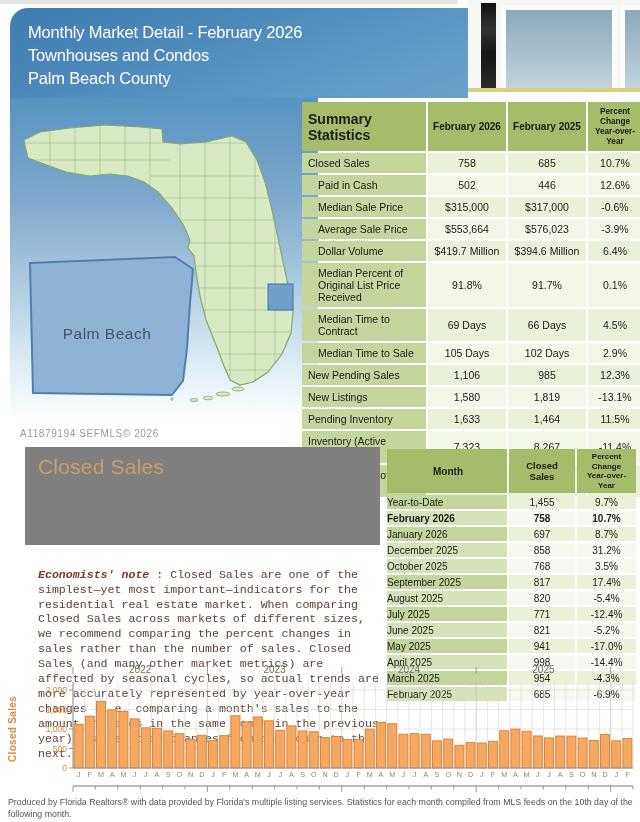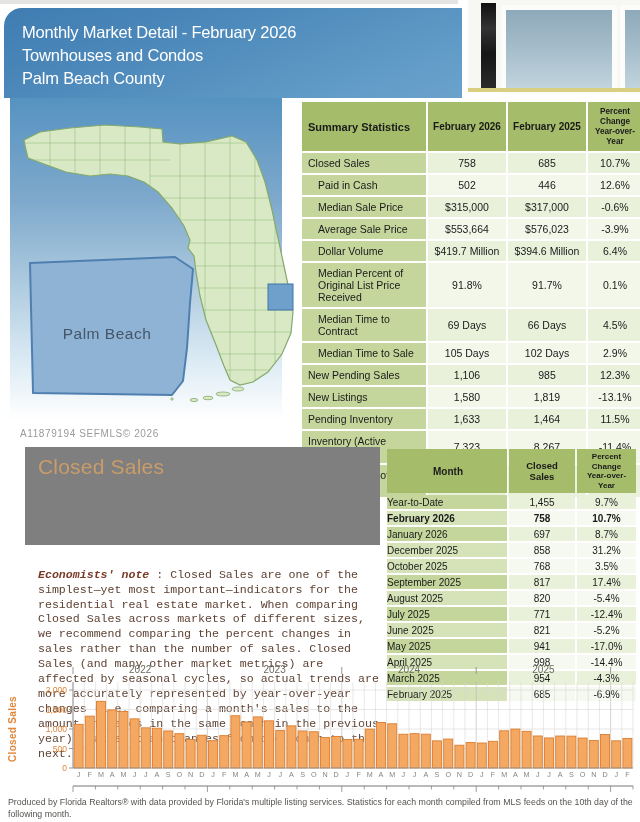--- a/index.html
+++ b/index.html
@@ -1,49 +1,49 @@
 <!DOCTYPE html>
 <html><head>
 <meta charset="utf-8">
 <style>
   html,body{margin:0;padding:0;background:#fff;}
   .page{position:relative;width:640px;height:822px;overflow:hidden;background:#fff;
         font-family:"Liberation Sans",sans-serif;}
   .top-strip{position:absolute;left:0;top:0;width:458px;height:4px;background:#e4e4e2;}
 
   
-  .header-panel{position:absolute;left:4px;top:8px;width:458px;height:90px;
+  .header-panel{position:absolute;left:10px;top:8px;width:458px;height:90px;
     border-radius:18px 0 0 0;
     background:linear-gradient(160deg,#3f7cb1 0%,#4e8abb 40%,#5f9ac6 75%,#6aa2cb 100%);}
   .header-title{padding:13px 0 0 18px;color:#ffffff;font-size:16.5px;font-weight:500;
     line-height:1.4;letter-spacing:-0.2px;}
 
   
   .photo{position:absolute;left:468px;top:0;width:172px;height:92px;background:#f7f7f4;}
   .photo-dark{position:absolute;left:13px;top:3px;width:15px;height:85px;
     background:linear-gradient(180deg,#111 0%,#333 30%,#161616 60%,#2a2a2a 100%);}
   .pane{position:absolute;border:5px solid #fcfcfa;border-radius:3px;
     background:linear-gradient(180deg,#8ea9b9 0%,#a9c0cd 55%,#c3d5de 100%);}
   .pane1{left:33px;top:5px;width:106px;height:80px;}
   .pane2{left:152px;top:5px;width:30px;height:80px;}
   .photo-sill{position:absolute;left:0;bottom:0;width:100%;height:4px;background:#d9cf80;}
 
   
   .map-panel{position:absolute;left:10px;top:98px;width:272px;height:322px;
-    background:linear-gradient(180deg,#5693c1 0%,#7fa9cc 32%,#aecbdf 58%,#dcebf4 82%,#ffffff 100%);}
+    background:linear-gradient(180deg,#5693c1 0%,#7fa9cc 32%,#aecbdf 58%,#dcebf4 82%,#ffffff 100%);padding-left:36px;}
   .map-panel svg{position:absolute;left:0;top:0;}
   .watermark{position:absolute;left:8px;top:428px;font-size:10px;color:#9a9a98;letter-spacing:.6px;margin-left:12px;}
 
   
   .summary-table{position:absolute;left:300px;top:100px;border-collapse:separate;
     border-spacing:2px;table-layout:fixed;width:338px;font-size:10.5px;color:#1a1a1a;}
   .summary-table col.c1{width:124px}.summary-table col.c2{width:78px}
   .summary-table col.c3{width:78px}.summary-table col.c4{width:54px}
   .summary-table th{background:#a5bd6b;font-weight:bold;padding:5px 4px;vertical-align:middle;}
-  .summary-table th.h-lbl{text-align:left;padding-left:6px;font-size:11px;}
+  .summary-table th.h-lbl{text-align:left;padding-left:6px;font-size:14px;}
   .summary-table th.h-val{text-align:center;font-size:10px;}
   .summary-table th.h-pct{text-align:center;font-size:8.2px;line-height:1.2;}
   .summary-table td{padding:4px 4px;vertical-align:middle;}
   td.s-lbl{background:#c4d69c;text-align:left;padding-left:6px;}
   td.s-lbl.ind{padding-left:16px;}
   td.s-val{background:#eaf1db;text-align:center;}
   td.s-val.alt{background:#f3f7ea;}
 
   
   .section-box{position:absolute;left:25px;top:447px;width:355px;height:98px;background:#7f7f7f;}

